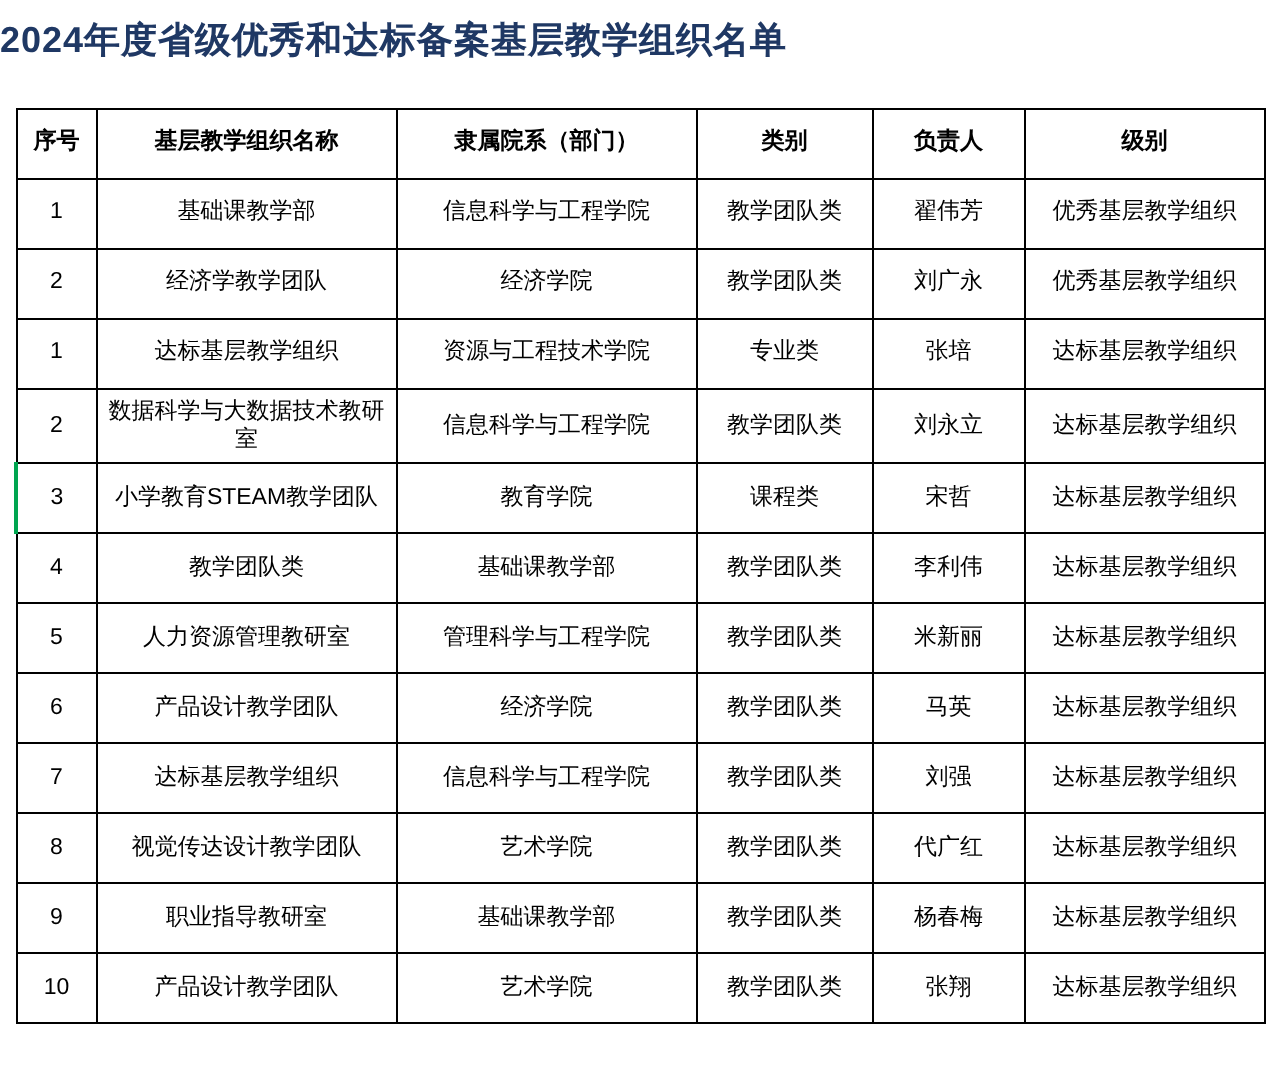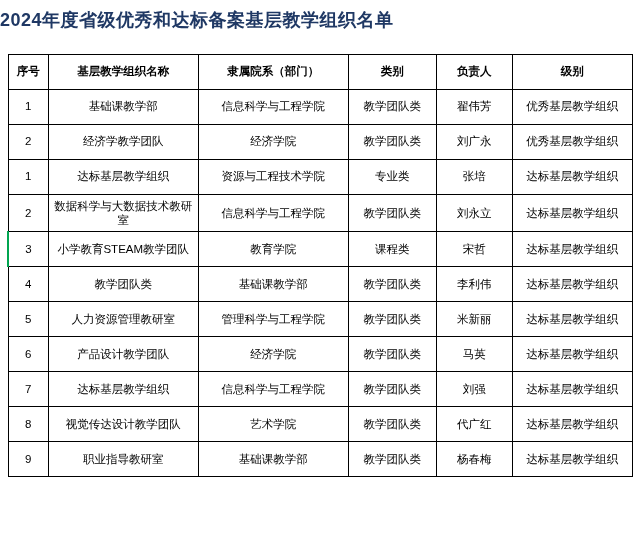--- a/index.html
+++ b/index.html
@@ -171,16 +171,24 @@
           <td>达标基层教学组织</td>
         </tr>
         <tr>
           <td>9</td>
           <td>职业指导教研室</td>
           <td>基础课教学部</td>
           <td>教学团队类</td>
           <td>杨春梅</td>
           <td>达标基层教学组织</td>
         </tr>
+        <tr>
+          <td>10</td>
+          <td>产品设计教学团队</td>
+          <td>艺术学院</td>
+          <td>教学团队类</td>
+          <td>张翔</td>
+          <td>达标基层教学组织</td>
+        </tr>
       </tbody>
   </table>
 
 </div>
 
 </body></html>

